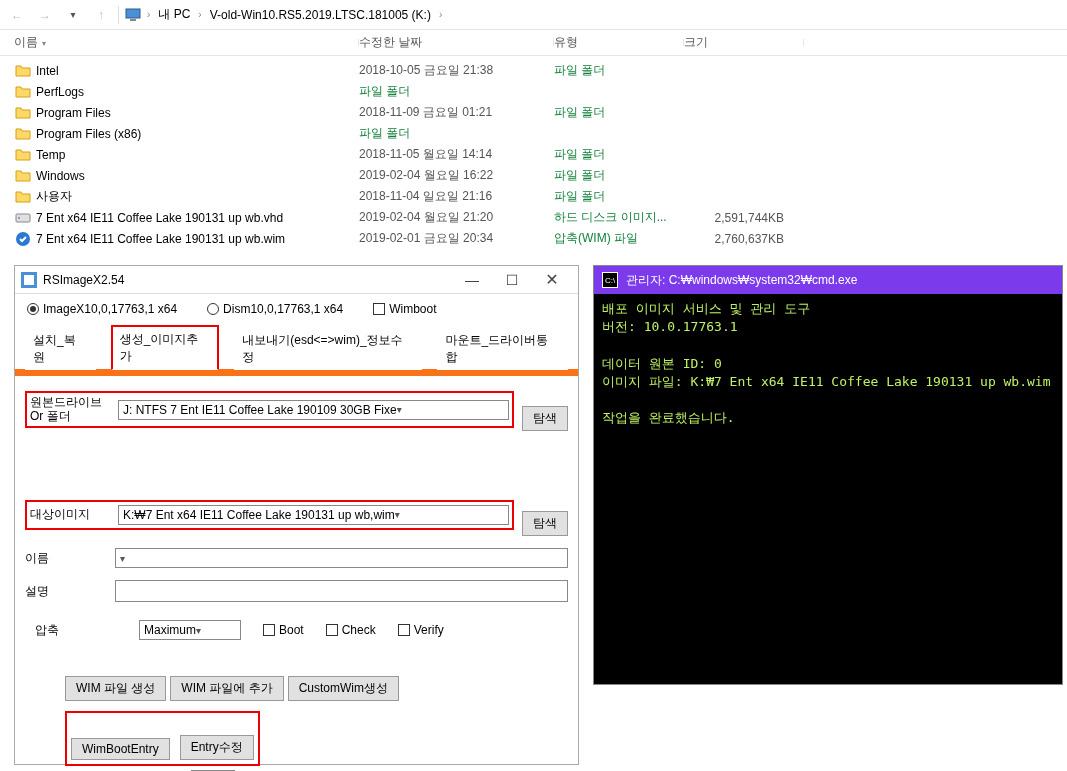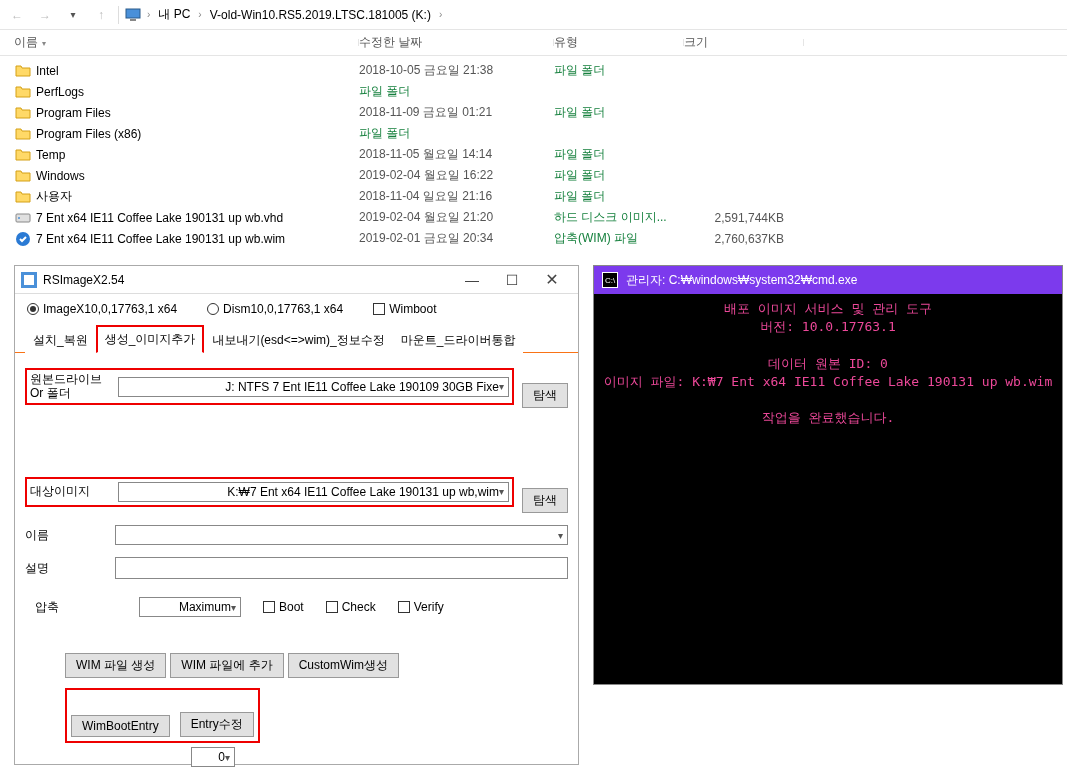--- a/index.html
+++ b/index.html
@@ -38,44 +38,44 @@
 .rsimage-title .txt { flex: 1; }
 .rsimage-title .winbtn { width: 40px; text-align: center; color: #444; font-size: 14px; }
 .rsimage-title .winbtn.close { font-size: 16px; }
 
 .radio-row { display: flex; align-items: center; gap: 30px; padding: 8px 12px; font-size: 12px; }
 .radio-item, .check-item { display: flex; align-items: center; gap: 4px; }
 .radio { width: 12px; height: 12px; border: 1px solid #333; border-radius: 50%; display: flex; align-items: center; justify-content: center; }
 .radio.checked::after { content: ""; width: 6px; height: 6px; background: #333; border-radius: 50%; }
 .checkbox { width: 12px; height: 12px; border: 1px solid #333; }
 
-.tabs { display: flex; padding: 0 10px; border-bottom: 1px solid #f97316; gap: 0; align-items: flex-end; }
+.tabs { display: flex; padding: 0 10px; border-bottom: 7px solid #f97316; gap: 15px; align-items: flex-end; }
 .tab { padding: 4px 7px; border: 1px solid #fff; border-bottom: none; font-size: 12px; background: #fff; position: relative; top: 1px; }
 .tab.active { border: 2px solid #e00; border-bottom: 1px solid #fff; font-weight: normal; }
 
 .form-area { padding: 12px 10px; }
 .form-row { display: flex; align-items: center; margin-bottom: 6px; gap: 8px; }
 .form-label { width: 82px; font-size: 12px; }
 .form-label.two-line { line-height: 1.1; }
-.form-select { height: 20px; border: 1px solid #888; background: #fff; padding: 0 4px; display: flex; align-items: center; justify-content: flex-end; font-size: 12px; }
+.form-select { height: 20px; border: 1px solid #888; background: #fff; padding: 0 4px; display: flex; align-items: center; justify-content: flex-start; font-size: 12px; }
 .form-select .arrow { font-size: 10px; color: #555; }
 .red-box { border: 2px solid #e00; padding: 3px; display: flex; align-items: center; gap: 6px; }
 .btn { background: #e1e1e1; border: 1px solid #999; padding: 3px 10px; font-size: 12px; margin-top: 18px; }
 
 .gap { height: 56px; }
 
 .options-row { display: flex; align-items: center; gap: 22px; padding: 0 10px; margin-top: 18px; }
 .btn-row { display: flex; gap: 4px; padding: 0 10px; margin-top: 18px; }
 .btn-row2 { display: flex; gap: 10px; padding: 0 10px; margin-top: 10px; align-items: center; }
 .red-btn-box { border: 2px solid #e00; padding: 4px; display: flex; gap: 10px; align-items: flex-end; }
 
 .cmd-win { position: absolute; left: 593px; top: 0; width: 470px; height: 420px; border: 1px solid #888; }
 .cmd-title { height: 28px; background: #7c3aed; color: #fff; display: flex; align-items: center; padding: 0 8px; font-size: 12px; gap: 8px; }
 .cmd-title .cicon { width: 16px; height: 16px; background: #000; border: 1px solid #fff; font-size: 8px; display: flex; align-items: center; justify-content: center; }
-.cmd-body { background: #000; color: #ec4899; font-family: "Consolas", monospace; font-size: 13px; padding: 6px 8px; height: calc(100% - 28px); white-space: pre-wrap; line-height: 1.4; text-align: center; }
+.cmd-body { background: #000; color: #bef264; font-family: "Consolas", monospace; font-size: 13px; padding: 6px 8px; height: calc(100% - 28px); white-space: pre-wrap; line-height: 1.4; }
 </style>
 </head>
 <body>
 
 <div class="explorer-nav">
   <div class="nav-btn disabled">←</div>
   <div class="nav-btn disabled">→</div>
   <div class="nav-btn" style="font-size:10px">▾</div>
   <div class="nav-btn disabled">↑</div>
   <div class="nav-sep"></div>

